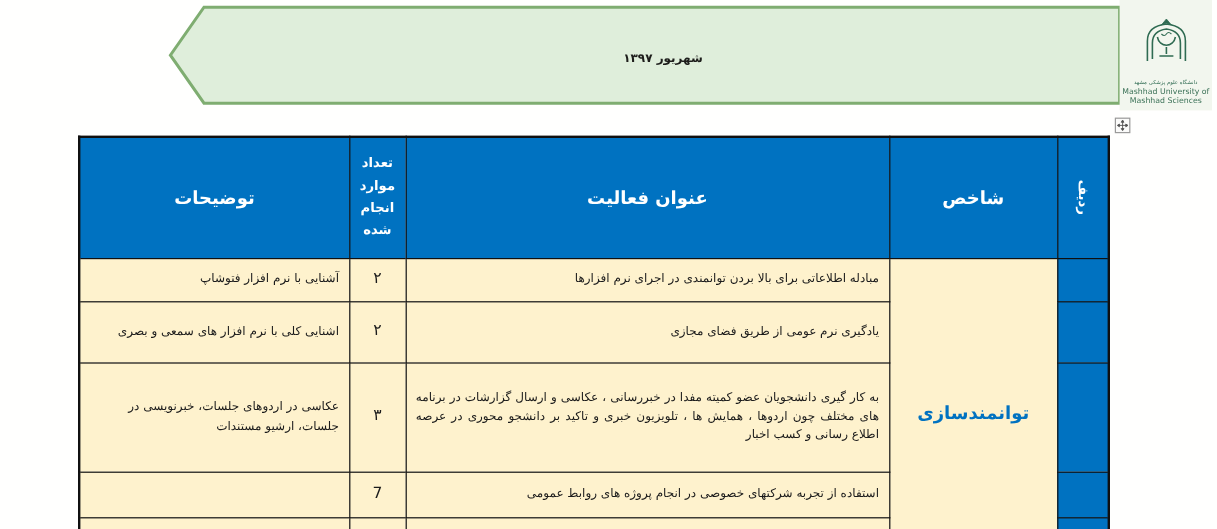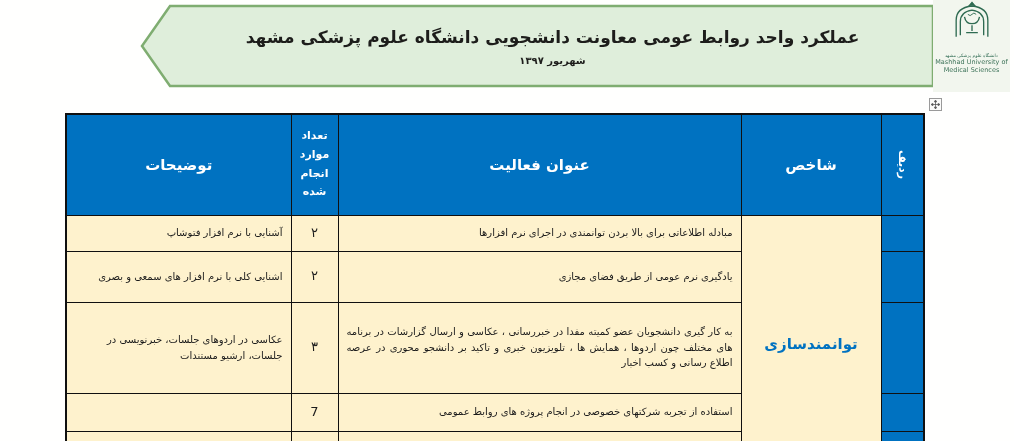--- a/index.html
+++ b/index.html
@@ -11,21 +11,21 @@
   .banner-shape{position:absolute;left:0;top:0;}
   .banner-text{position:absolute;left:40px;top:0;width:745px;height:84px;
     display:flex;flex-direction:column;align-items:center;justify-content:center;
     color:#1d1d1b;text-align:center;}
   .banner-title{font-size:17px;font-weight:bold;line-height:1.3;}
   .banner-subtitle{font-size:10px;font-weight:bold;margin-top:6px;}
 
   
   .logo{position:absolute;left:933px;top:0;width:77px;height:92px;background:#f2f6ee;
     display:flex;flex-direction:column;align-items:center;justify-content:flex-start;
-    padding-top:0;box-sizing:border-box;}
+    padding-top:14px;box-sizing:border-box;}
   .logo-fa{font-size:5px;color:#2f6b52;line-height:1;margin-top:1px;white-space:nowrap;transform:scale(.9);}
   .logo-en{font-size:6.5px;color:#3c7258;line-height:1.25;text-align:center;direction:ltr;}
 
   
   .move-handle{position:absolute;left:929px;top:98px;width:13px;height:13px;
     border:1px solid #9a9a9a;background:#fbfbfa;box-sizing:border-box;
     display:flex;align-items:center;justify-content:center;cursor:move;}
 
   
   table.report{position:absolute;left:65px;top:113px;width:858px;border-collapse:collapse;
@@ -47,40 +47,39 @@
 </head>
 <body>
 
 <div class="page">
 
   <div class="banner-wrap">
     <svg class="banner-shape" width="795" height="84" viewBox="0 0 795 84">
       <polygon points="793,2 30,2 2,42 30,82 793,82" fill="#dfeedb" stroke="#7fad71" stroke-width="2.5"></polygon>
     </svg>
     <div class="banner-text">
-      <div class="banner-title">عملکرد  واحد روابط عومی معاونت دانشجویی دانشگاه علوم پزشکی مشهد</div>
       <div class="banner-subtitle">شهریور ۱۳۹۷</div>
     </div>
   </div>
 
   <div class="logo">
     <svg width="50" height="52" viewBox="0 0 60 62">
       <g fill="none" stroke="#2f6b52" stroke-width="1.6" stroke-linejoin="round">
         <path d="M30 2 l5 6 -5 -2 -5 2 z" fill="#2f6b52" stroke-width="0.8"></path>
         <path d="M11 44 L11 24 Q11 9 30 7 Q49 9 49 24 L49 44"></path>
         <path d="M16 42 L16 26 Q16 14 30 12 Q44 14 44 26 L44 42"></path>
         <path d="M21 20 C23 31 37 31 39 20"></path>
         <path d="M30 30 L30 37 M23 39 L37 39"></path>
         <path d="M25 17 q3 3 5 0 q2 -3 5 0" stroke-width="1.1"></path>
       </g>
     </svg>
     <div class="logo-fa">دانشگاه علوم پزشکی مشهد</div>
     <div class="logo-en">
       <span>Mashhad University of</span><br>
-      <span>Medical Sciences</span>
+      <span>Mashhad Sciences</span>
     </div>
   </div>
 
   <div class="move-handle">
     <svg width="9" height="9" viewBox="0 0 12 12">
       <g stroke="#555" stroke-width="1" fill="#555">
         <line x1="6" y1="1.5" x2="6" y2="10.5"></line>
         <line x1="1.5" y1="6" x2="10.5" y2="6"></line>
         <polygon points="6,0 4.5,2.5 7.5,2.5"></polygon>
         <polygon points="6,12 4.5,9.5 7.5,9.5"></polygon>

